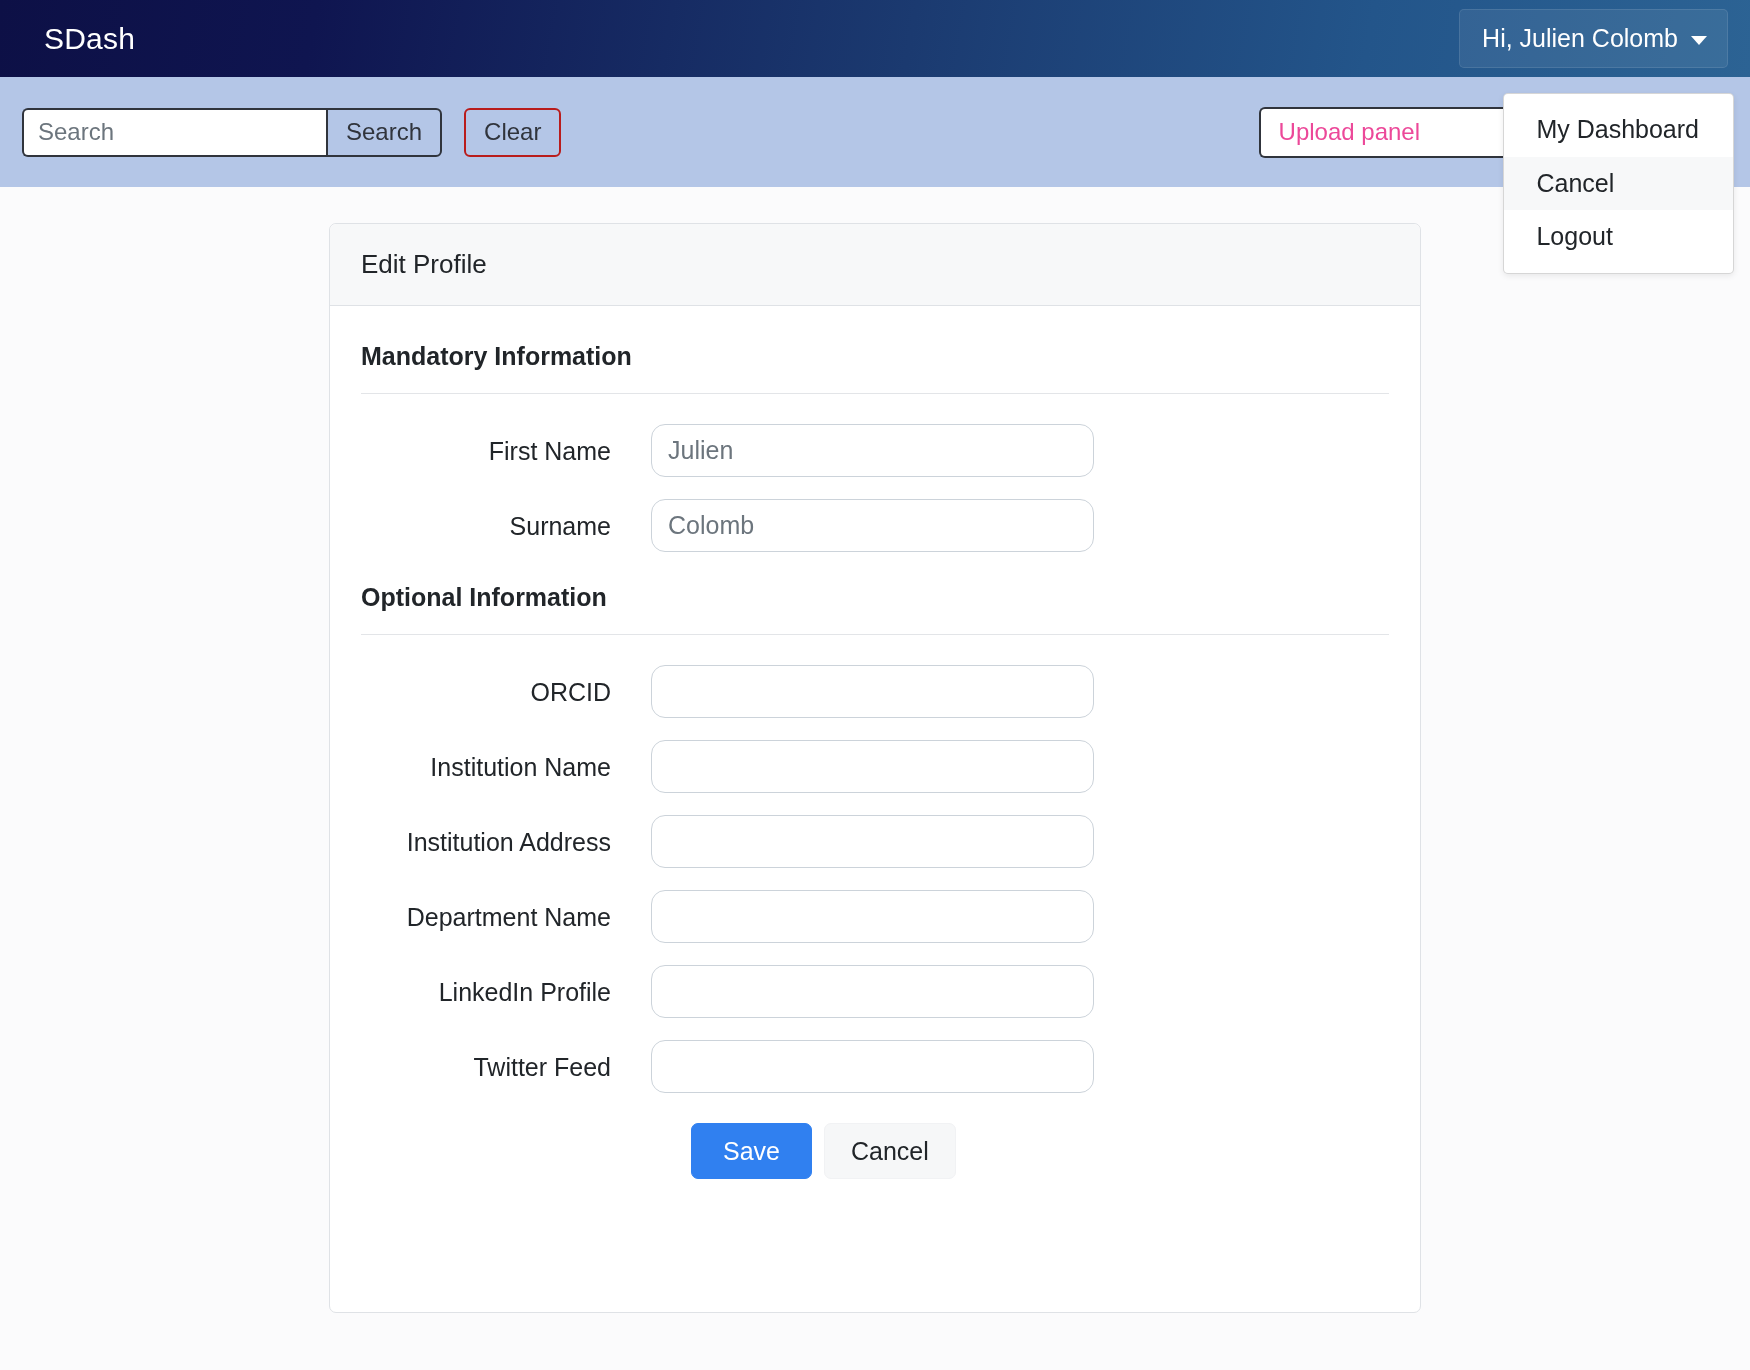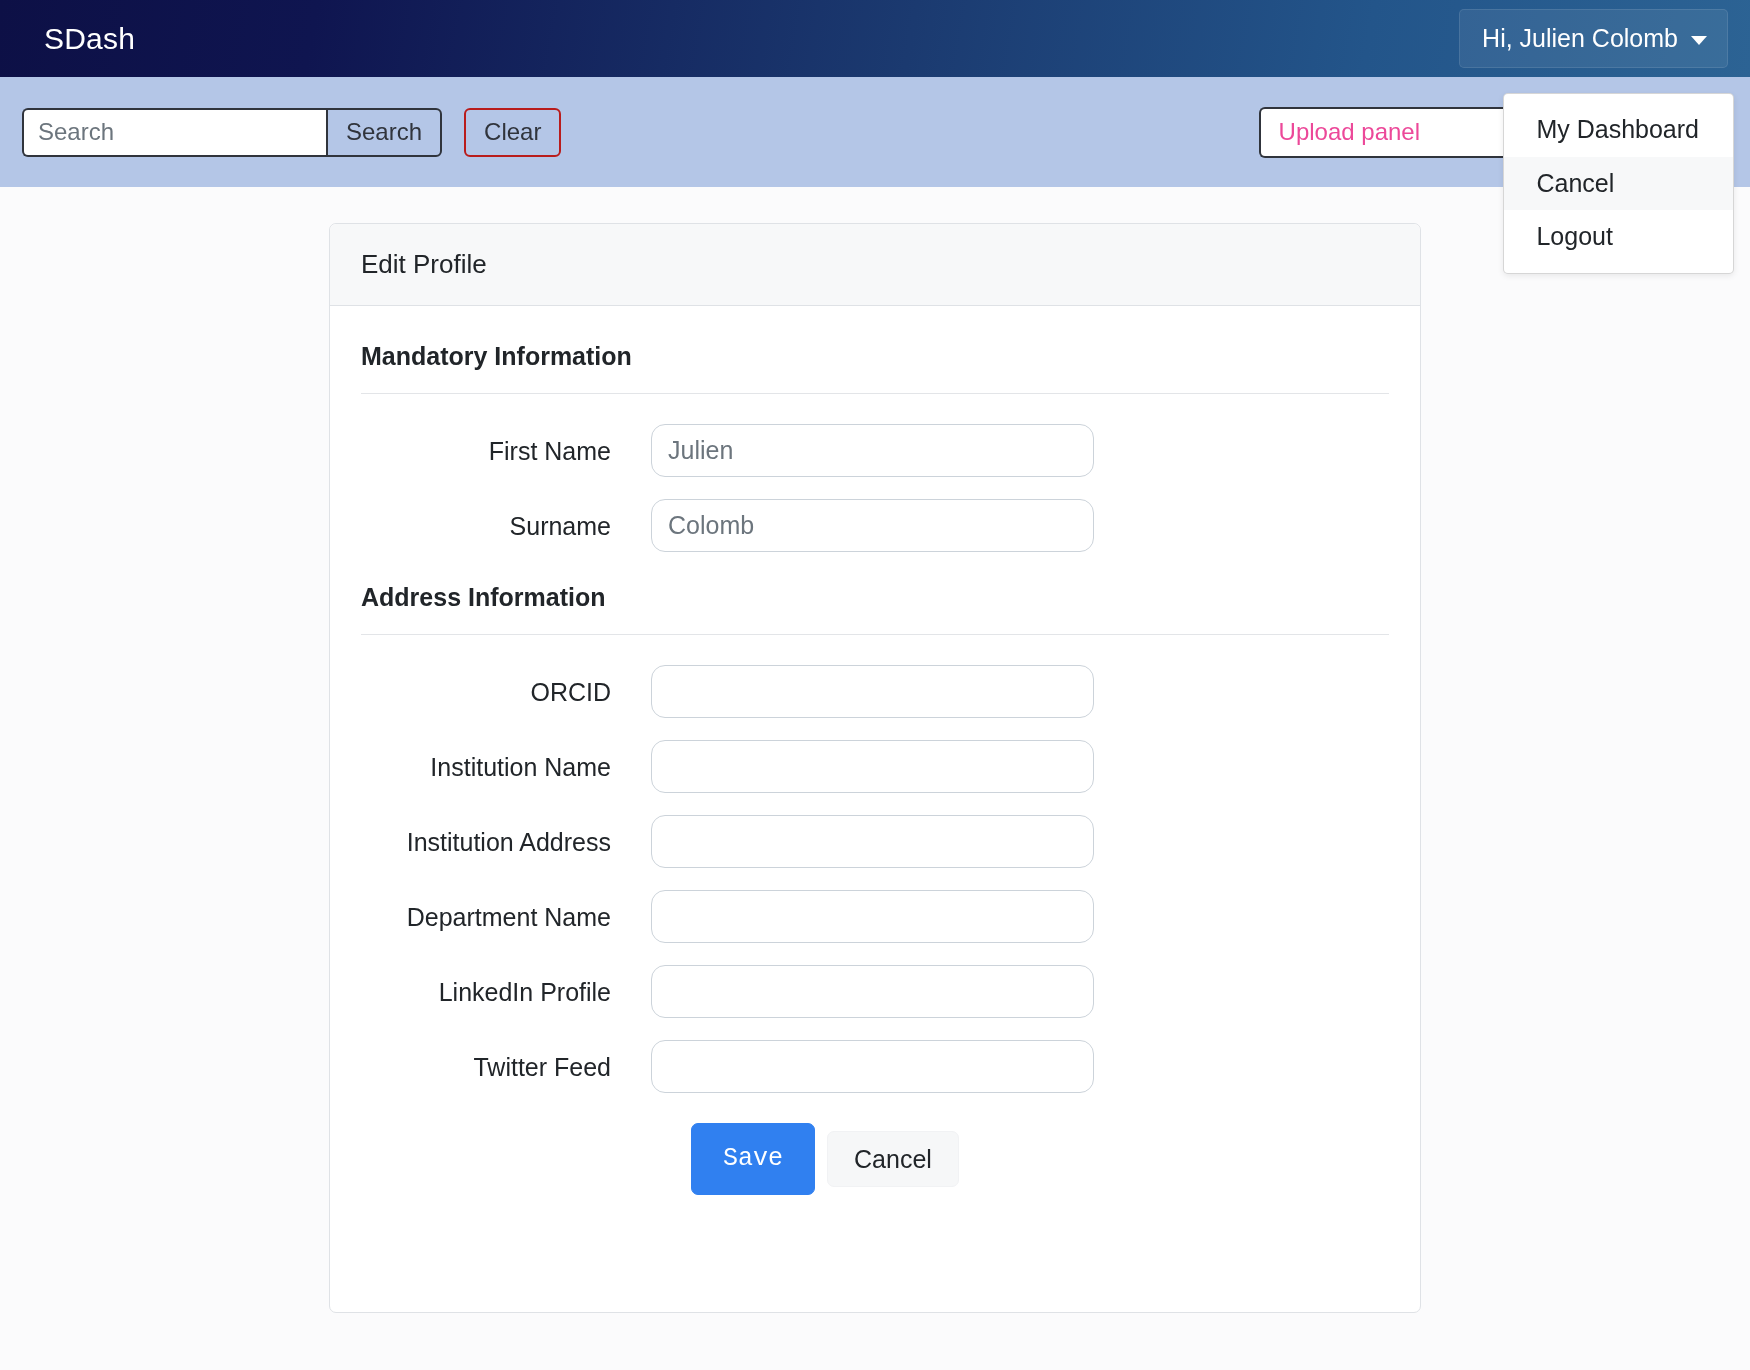--- a/index.html
+++ b/index.html
@@ -241,24 +241,24 @@
     padding-left: 330px;
     margin-top: 30px;
     padding-bottom: 40px;
     gap: 12px;
   }
   .btn-primary {
     background: #3080f0;
     border: 1px solid #3080f0;
     color: #ffffff;
     font-size: 25px;
-    padding: 20px 31px;
+    padding: 12px 31px;
     border-radius: 7px;
     cursor: pointer;
-    font-family: Liberation Mono, monospace;
+    font-family: Liberation Sans, sans-serif;
     line-height: 1.2;
   }
   .btn-secondary-light {
     background: #f6f7f8;
     border: 1px solid #f1f2f4;
     color: #212529;
     font-size: 25px;
     padding: 12px 26px;
     border-radius: 7px;
     cursor: pointer;
@@ -317,21 +317,21 @@
       </div>
 
       <div class="form-row">
         <div class="form-label">Surname</div>
         <input class="form-control" type="text" placeholder="Colomb" style="">
       </div>
 
 
       <div class="section-gap"></div>
 
-      <div class="section-title">Address Information</div>
+      <div class="section-title">Optional Information</div>
       <hr class="divider">
 
       <div class="form-row">
         <div class="form-label">ORCID</div>
         <input class="form-control" type="text" placeholder="" style="">
       </div>
 
       <div class="form-row">
         <div class="form-label">Institution Name</div>
         <input class="form-control" type="text" placeholder="" style="">

